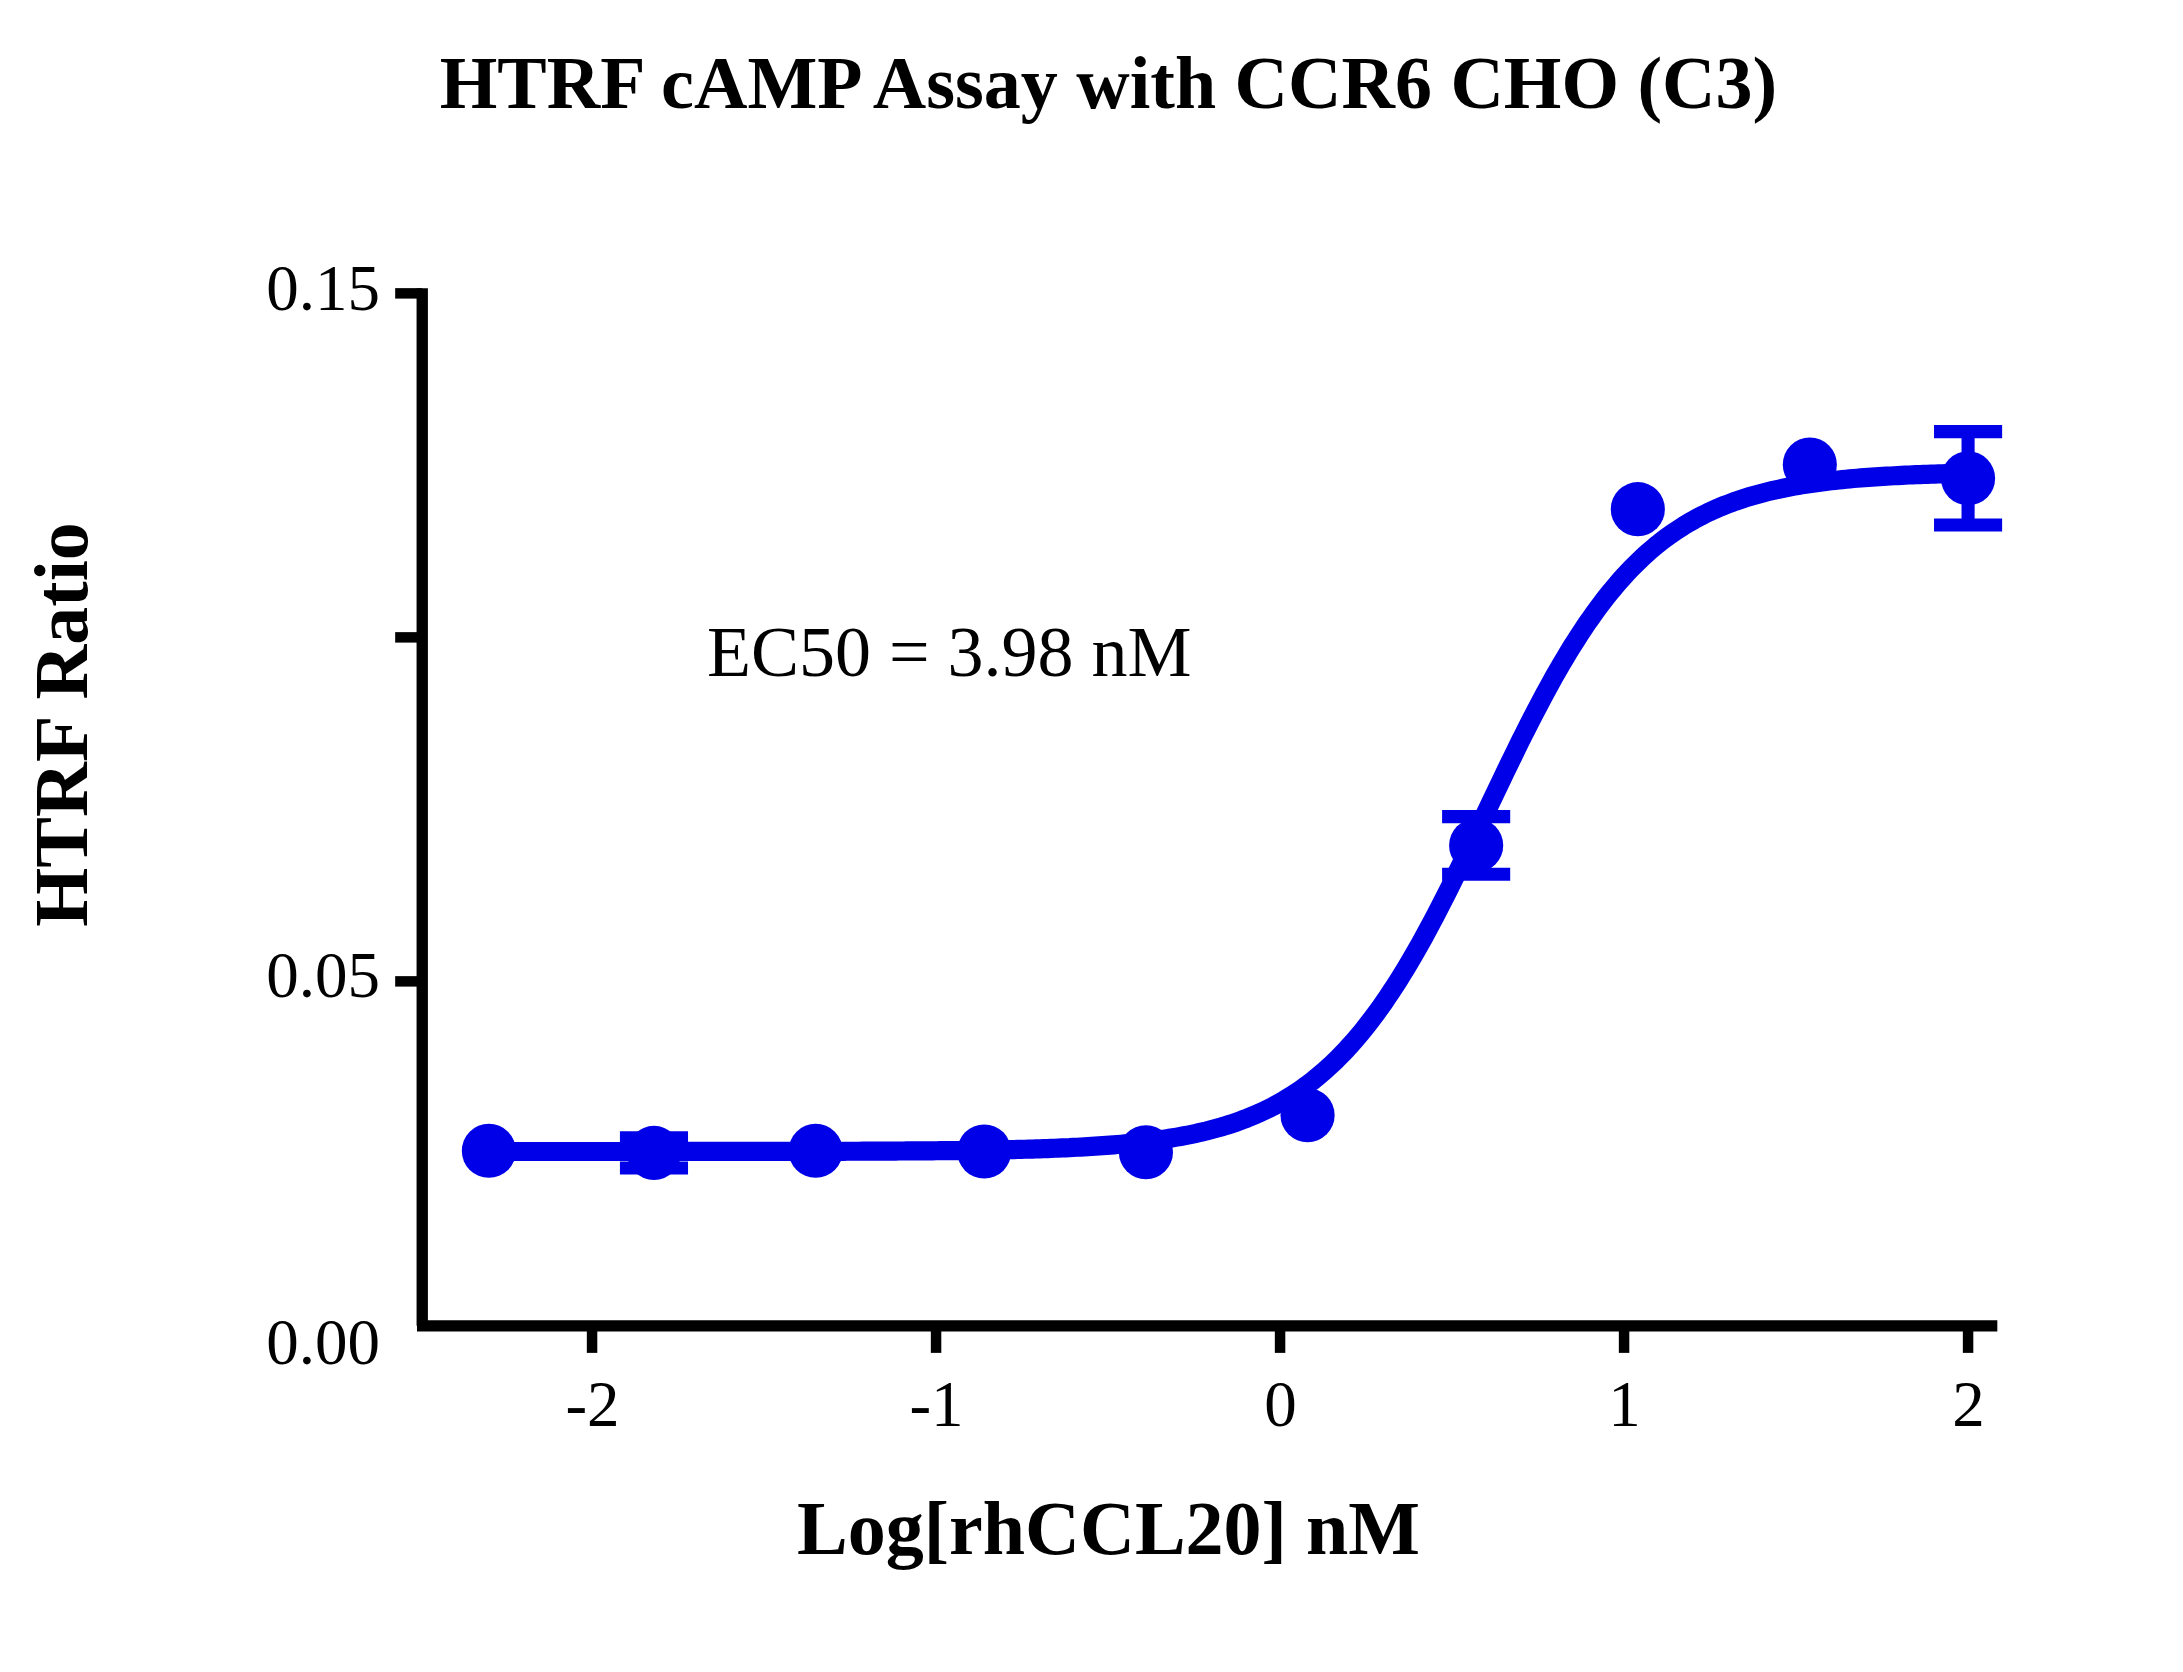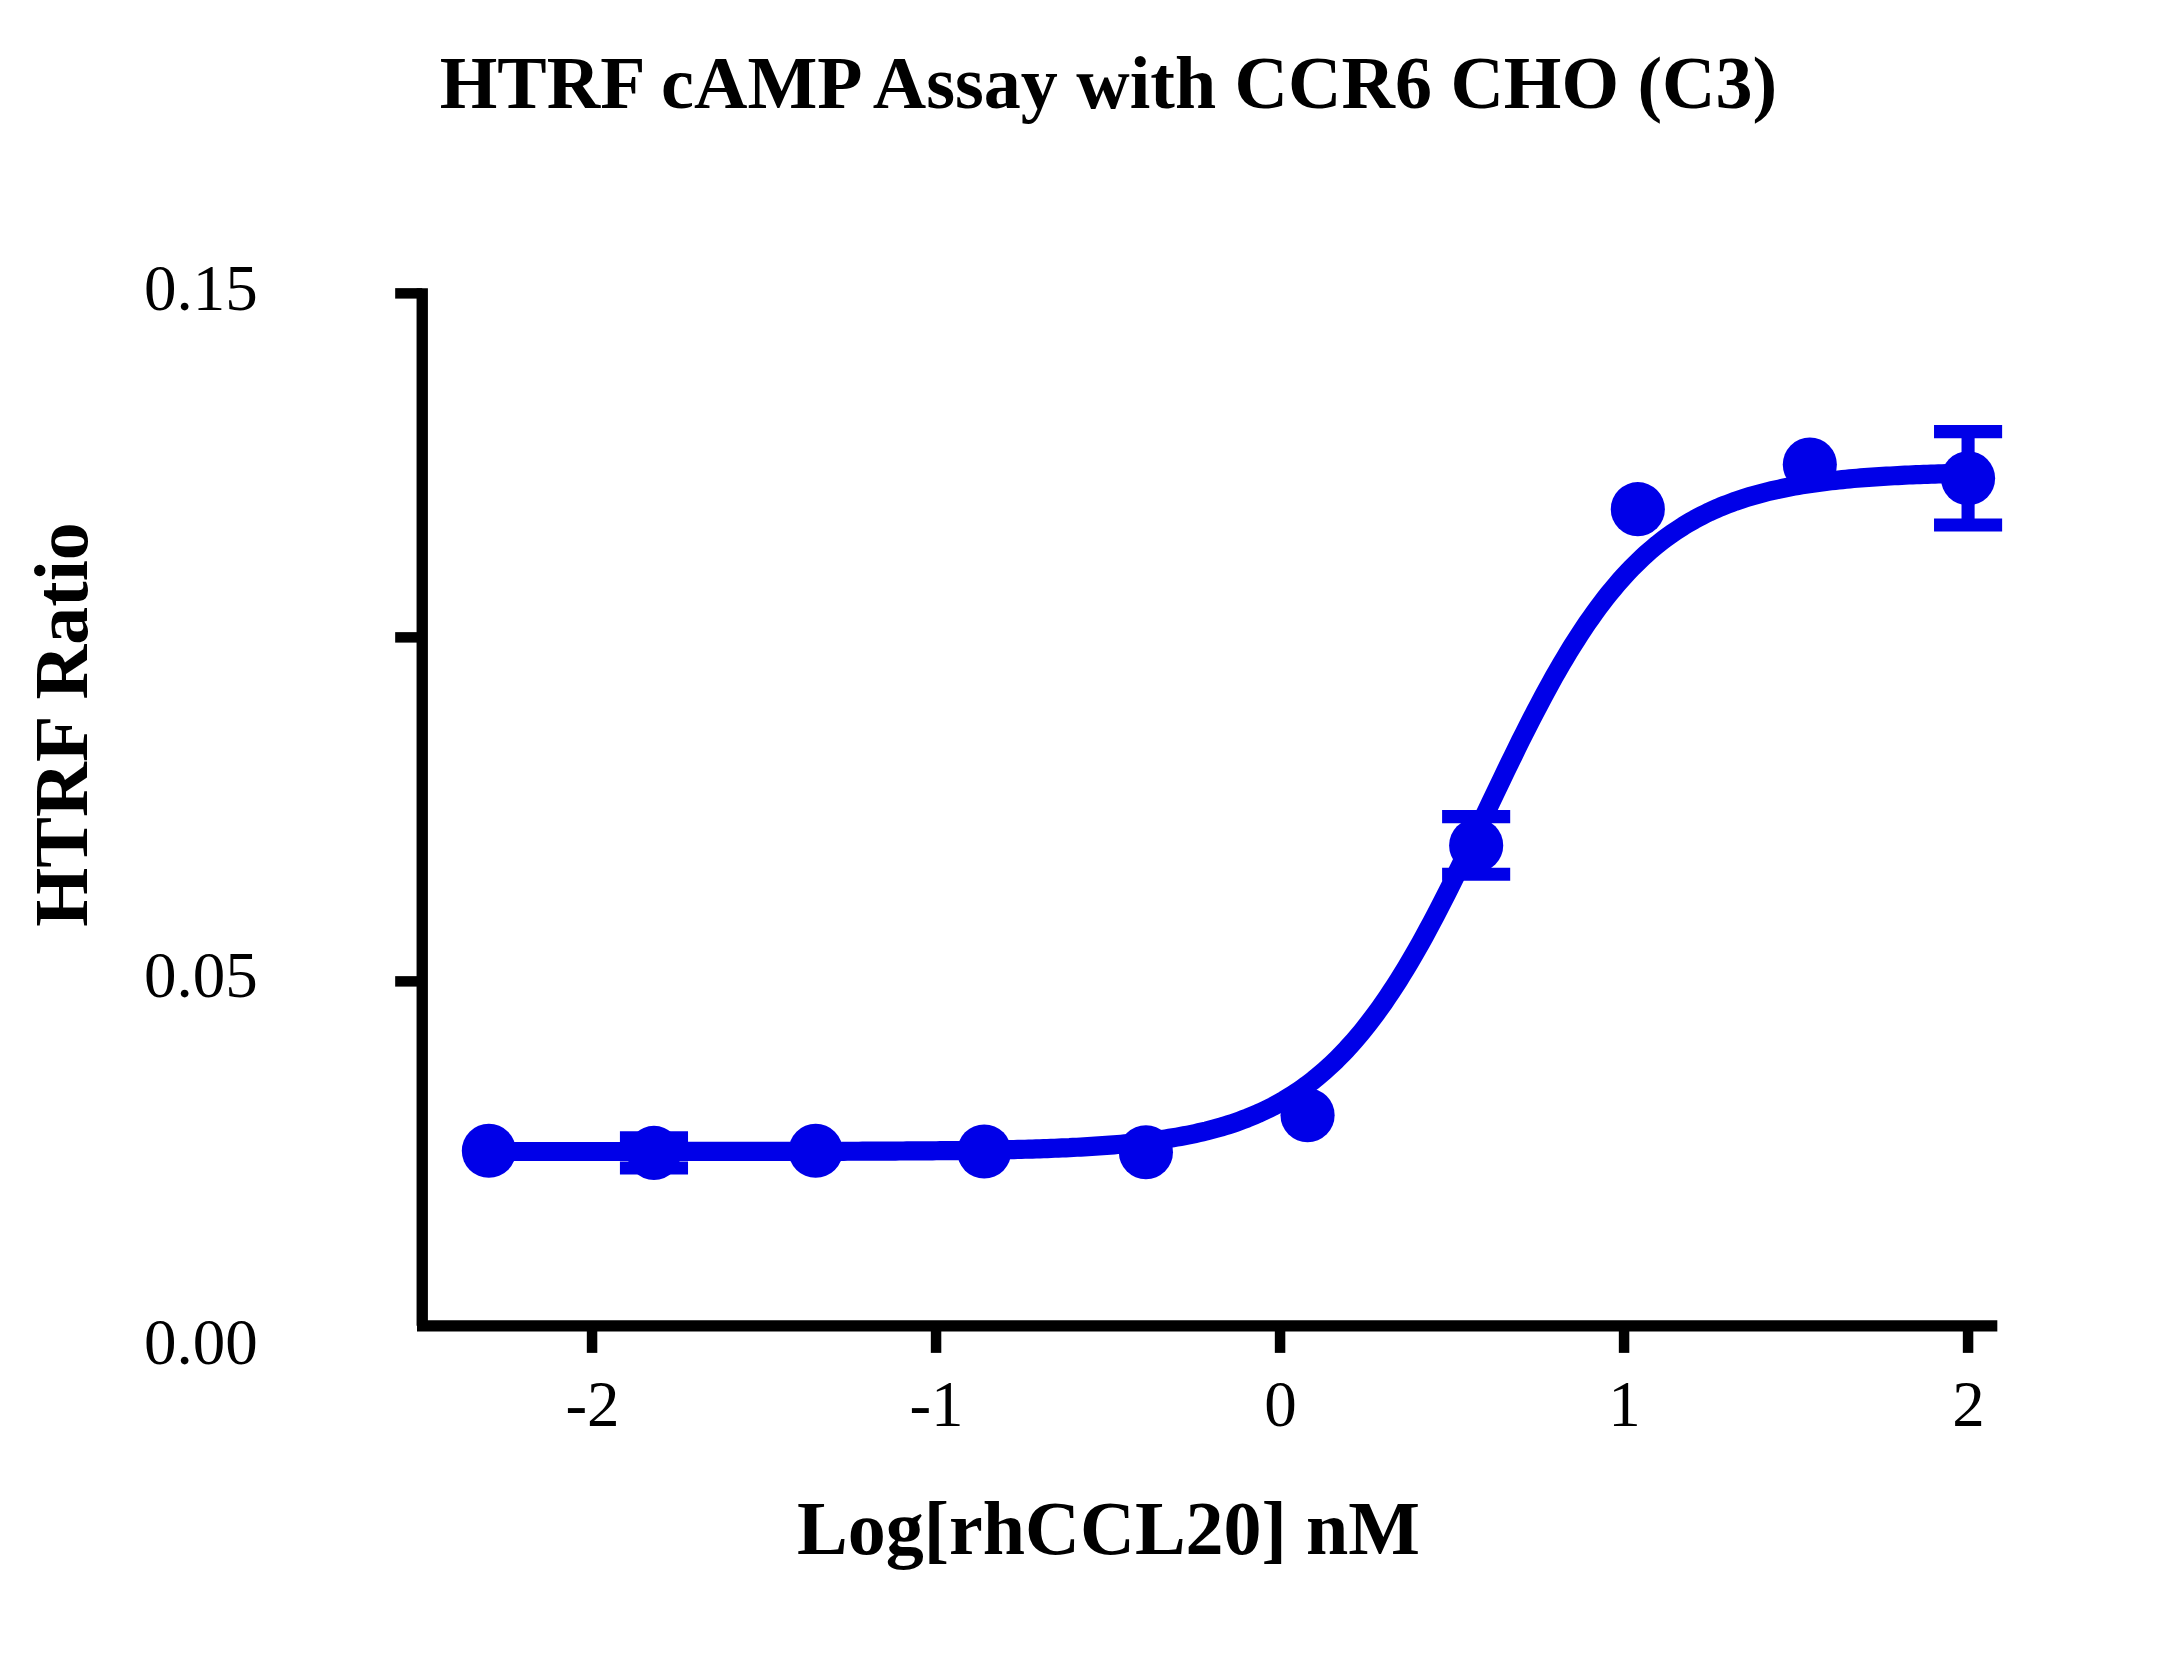--- a/index.html
+++ b/index.html
@@ -17,21 +17,21 @@
     text-align:center;font-family:"Liberation Serif",serif;font-weight:bold;
     font-size:76px;color:#000;white-space:nowrap;
   }
   #x-axis-title{
     position:absolute;left:0;top:1485px;width:2217px;text-align:center;
     font-family:"Liberation Serif",serif;font-weight:bold;font-size:76px;color:#000;
     white-space:nowrap;
   }
   #plot-svg{position:absolute;left:0;top:0;}
   .ytick-label{
-    position:absolute;text-align:left;font-family:"Liberation Serif",serif;
+    position:absolute;text-align:right;font-family:"Liberation Serif",serif;
     font-size:65px;color:#000;white-space:nowrap;width:236px;
   }
   .xtick-label{
     position:absolute;text-align:center;font-family:"Liberation Serif",serif;
     font-size:65px;color:#000;white-space:nowrap;width:175px;
   }
   #ec50-annotation{
     position:absolute;left:707px;top:611px;
     font-family:"Liberation Serif",serif;font-size:72px;color:#000;white-space:nowrap;
   }
@@ -40,20 +40,21 @@
 <body>
 
 <div id="root">
 
   <div id="chart-title">HTRF cAMP Assay with CCR6 CHO (C3)</div>
 
   <div id="y-axis-title">HTRF Ratio</div>
 
   <div id="x-axis-title">Log[rhCCL20] nM</div>
 
+  <div id="ec50-annotation">EC50 = 3.98 nM</div>
 
   <div class="ytick-label" style="left:144px;top:251px;">0.15</div>
   <div class="ytick-label" style="left:144px;top:938px;">0.05</div>
   <div class="ytick-label" style="left:144px;top:1281px;margin-top:24px;">0.00</div>
 
   <div class="xtick-label" style="left:505px;top:1367px;">-2</div>
   <div class="xtick-label" style="left:849px;top:1367px;">-1</div>
   <div class="xtick-label" style="left:1193px;top:1367px;">0</div>
   <div class="xtick-label" style="left:1537px;top:1367px;">1</div>
   <div class="xtick-label" style="left:1881px;top:1367px;">2</div>

